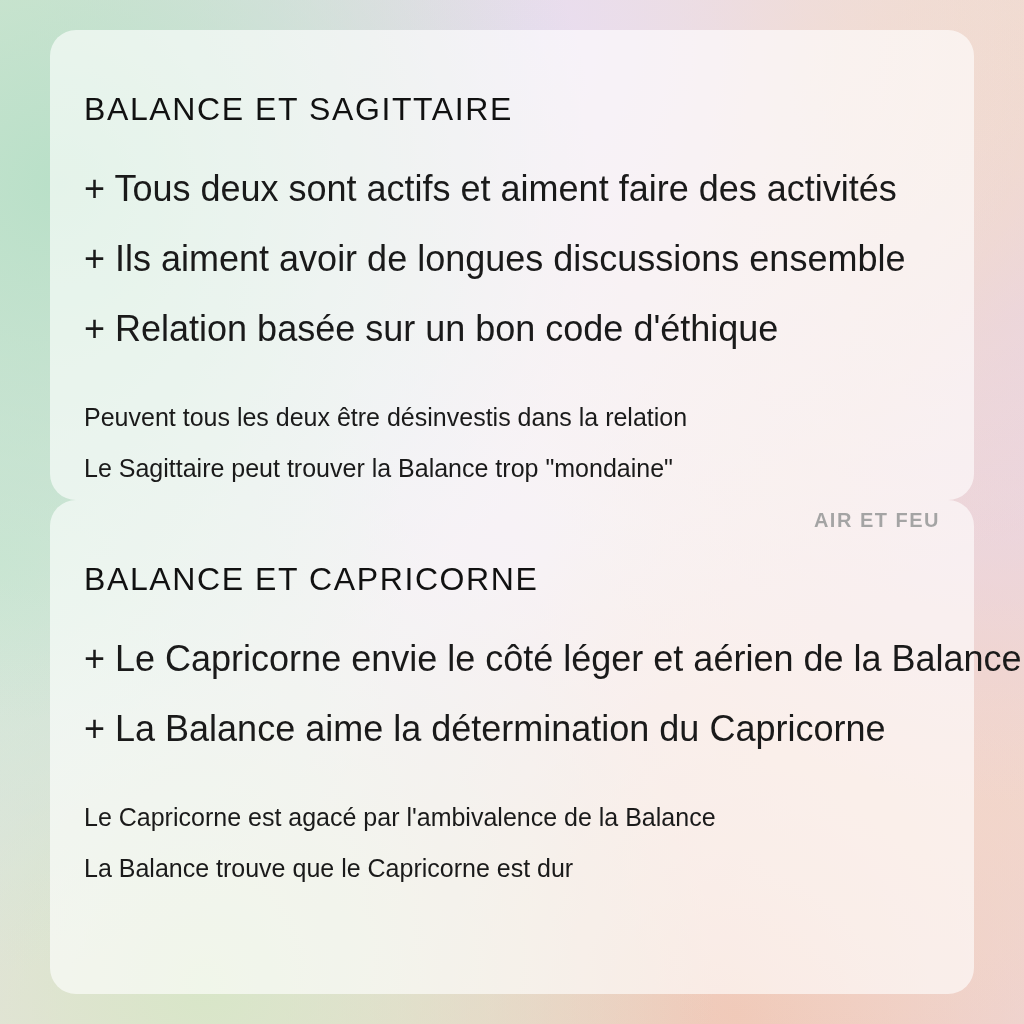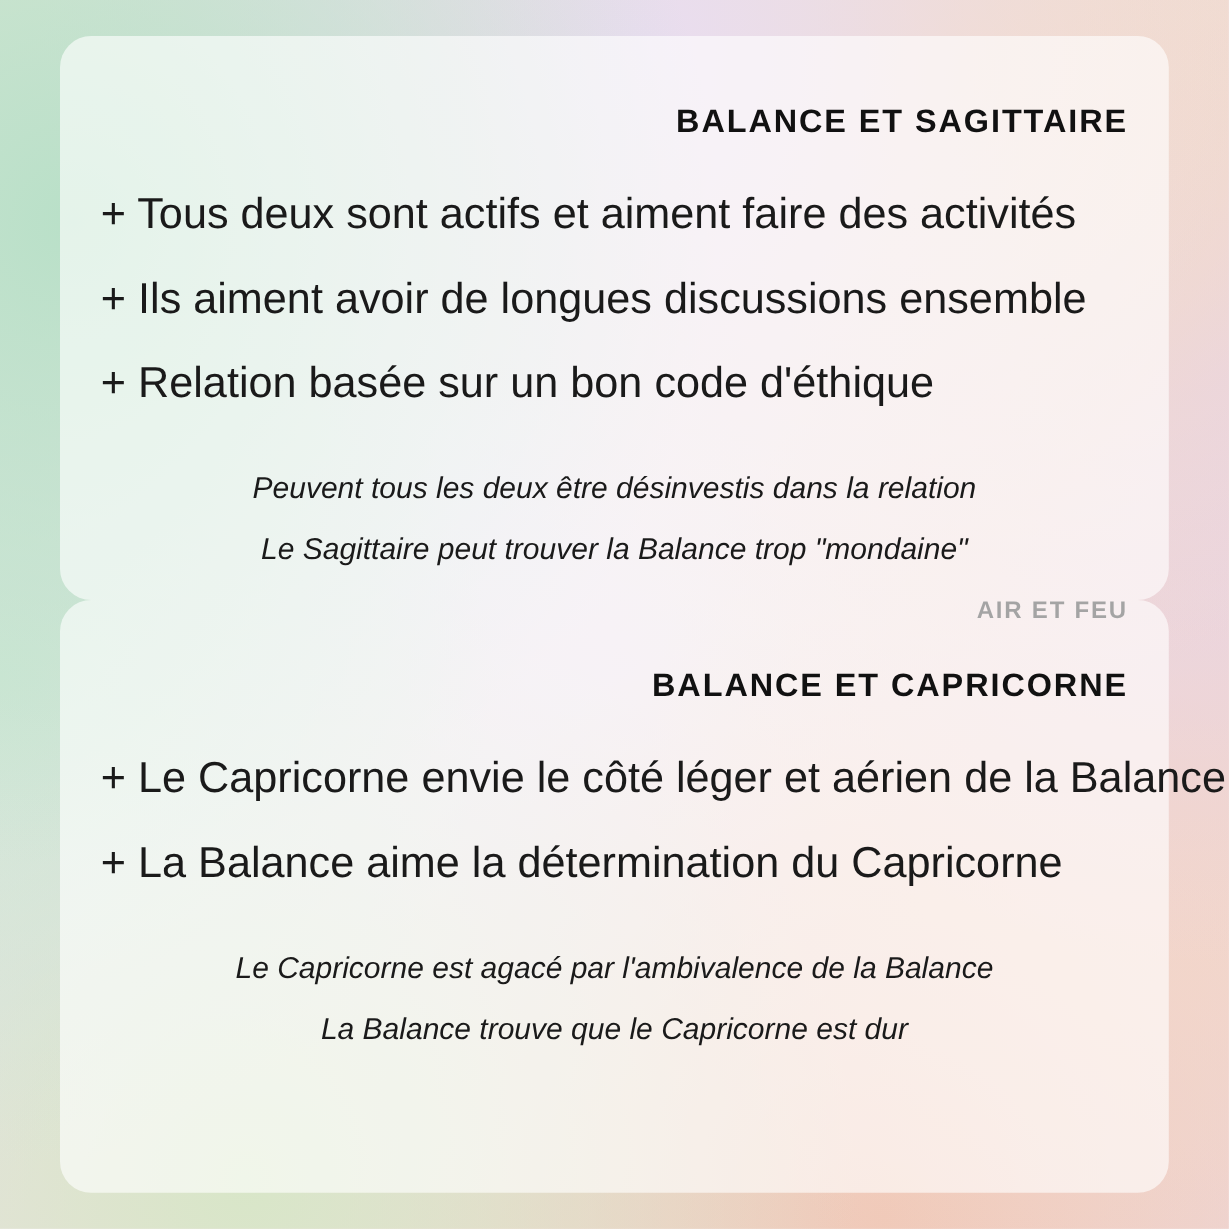--- a/index.html
+++ b/index.html
@@ -36,46 +36,44 @@
   .card {
     position: relative;
     background: rgba(255,255,255,0.62);
     border-radius: 26px;
     box-sizing: border-box;
     padding: 34px 34px 24px 34px;
     display: flex;
     flex-direction: column;
   }
   .card-title {
-    text-align: right;
-    font-weight: bold;
-    font-size: 27px;
+    text-align: left;
+    font-weight: normal;
+    font-size: 32px;
     letter-spacing: 1.6px;
     color: #111;
     margin-bottom: 26px;
   }
   .pros {
     margin-bottom: 14px;
   }
   .pro-line {
     font-size: 36px;
     color: #1a1a1a;
     line-height: 1.95;
     white-space: nowrap;
   }
   .cons {
     margin-top: 14px;
   }
   .con-line {
     font-size: 25px;
-    font-style: italic;
     color: #1a1a1a;
     line-height: 2.05;
     white-space: nowrap;
-    text-align: center;
   }
   .elements {
     margin-top: auto;
     text-align: right;
     font-weight: bold;
     font-size: 20px;
     letter-spacing: 1.5px;
     color: #111;
     padding-top: 14px;
   }

